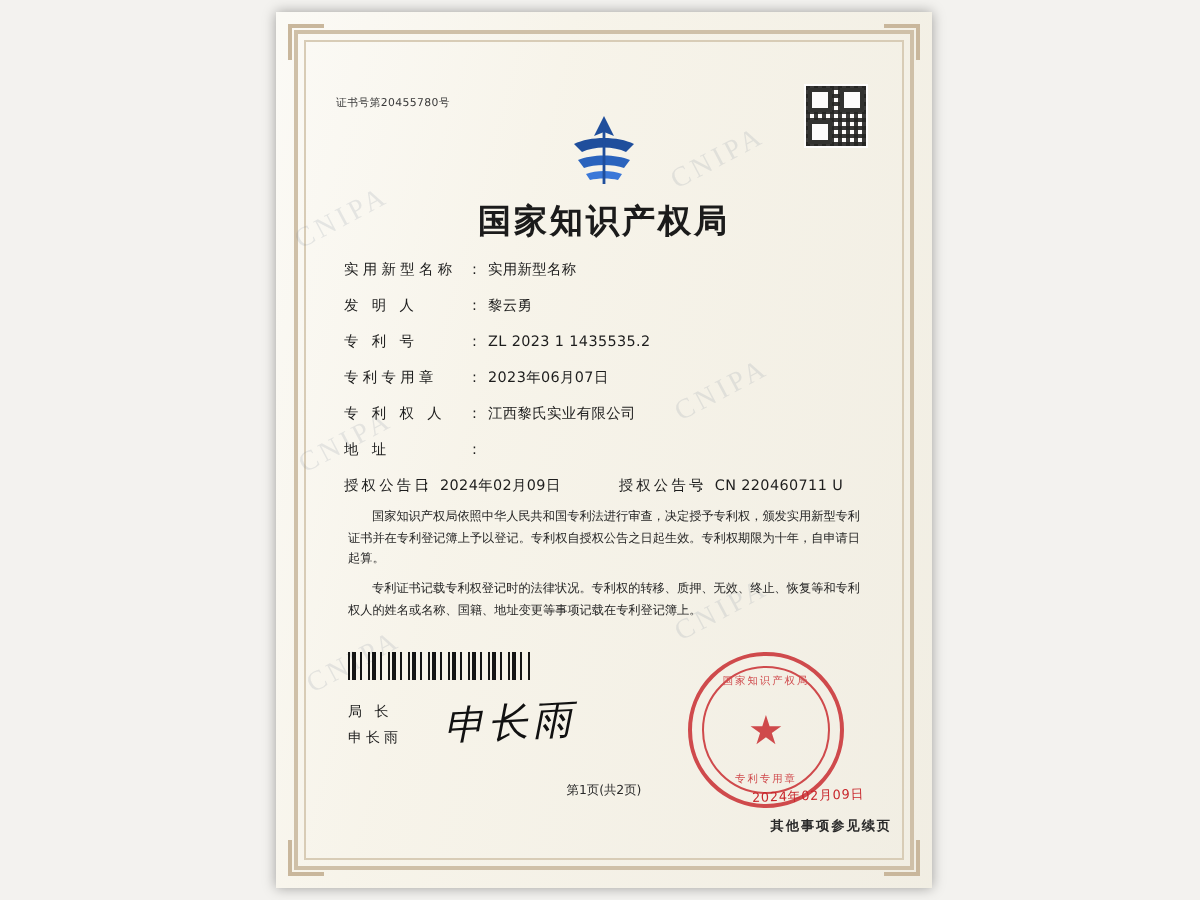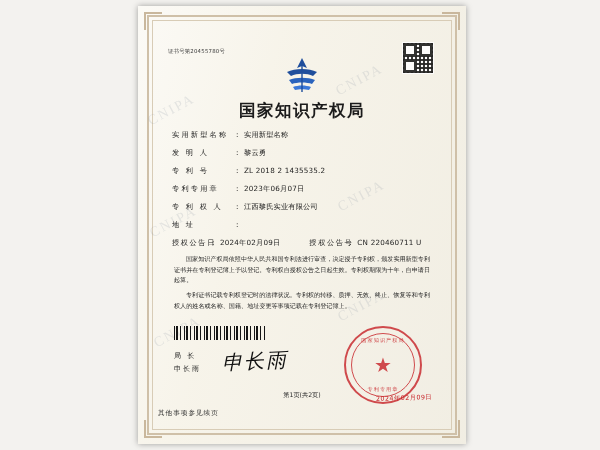--- a/index.html
+++ b/index.html
@@ -266,24 +266,25 @@
     bottom: 24px;
     text-align: center;
     font-size: 6.2px;
     color: #2a2a2a;
   }
   .footer-note {
     position: absolute;
     left: 0;
     right: 0;
     bottom: 6px;
-    text-align: left;
+    text-align: right;
     font-size: 6.6px;
     color: #2a2a2a;
     letter-spacing: 1px;
+    font-weight: bold;
   }
 
   
   .watermark {
     position: absolute;
     font-size: 14px;
     color: rgba(120,130,150,0.16);
     font-family: "Liberation Serif", serif;
     letter-spacing: 2px;
     transform: rotate(-28deg);
@@ -349,21 +350,21 @@
 
         <div class="field-row">
           <span class="field-label">发 明 人</span>
           <span class="field-sep">:</span>
           <span class="field-value">黎云勇</span>
         </div>
 
         <div class="field-row">
           <span class="field-label">专 利 号</span>
           <span class="field-sep">:</span>
-          <span class="field-value">ZL 2018 2 1435535.2</span>
+          <span class="field-value">ZL 2023 1 1435535.2</span>
         </div>
 
         <div class="field-row">
           <span class="field-label">专利专用章</span>
           <span class="field-sep">:</span>
           <span class="field-value">2023年06月07日</span>
         </div>
 
         <div class="field-row">
           <span class="field-label">专 利 权 人</span>

